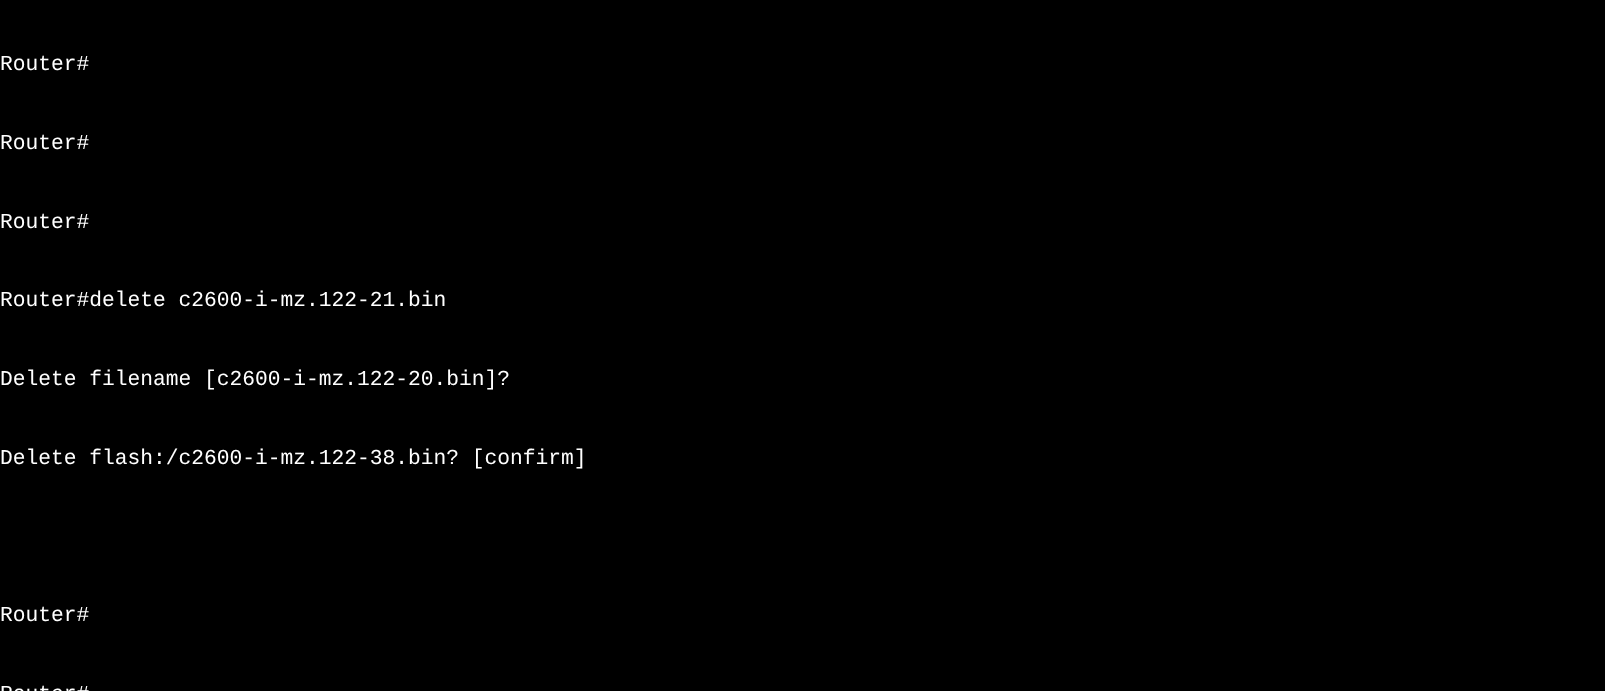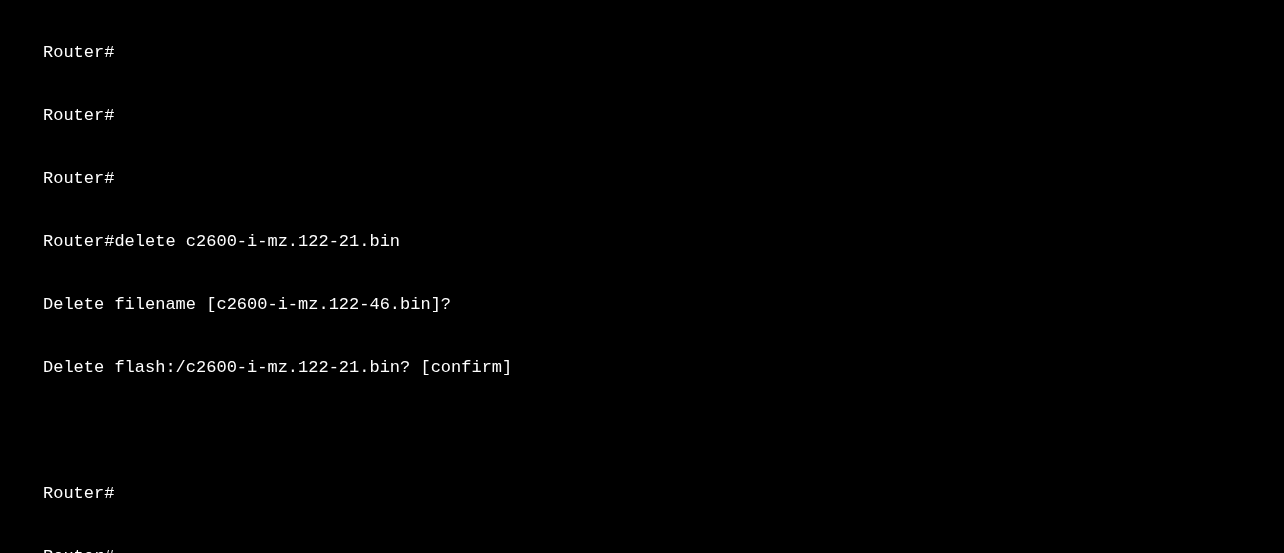--- a/index.html
+++ b/index.html
@@ -19,33 +19,32 @@
       overflow: hidden;
       position: relative;
     }
     .terminal {
       white-space: pre;
       position: relative;
     }
     .line {
       display: block;
       min-height: 21px;
-      margin-left: 43px;
     }
   </style>
 </head>
 <body>
 
 <div class="terminal">
   <span class="line">Router#</span>
   <span class="line">Router#</span>
   <span class="line">Router#</span>
   <span class="line">Router#delete c2600-i-mz.122-21.bin</span>
-  <span class="line">Delete filename [c2600-i-mz.122-46.bin]?</span>
-  <span class="line">Delete flash:/c2600-i-mz.122-21.bin? [confirm]</span>
+  <span class="line">Delete filename [c2600-i-mz.122-20.bin]?</span>
+  <span class="line">Delete flash:/c2600-i-mz.122-38.bin? [confirm]</span>
   <span class="line"></span>
   <span class="line">Router#</span>
   <span class="line">Router#</span>
   
   
   
   
   
   
   

